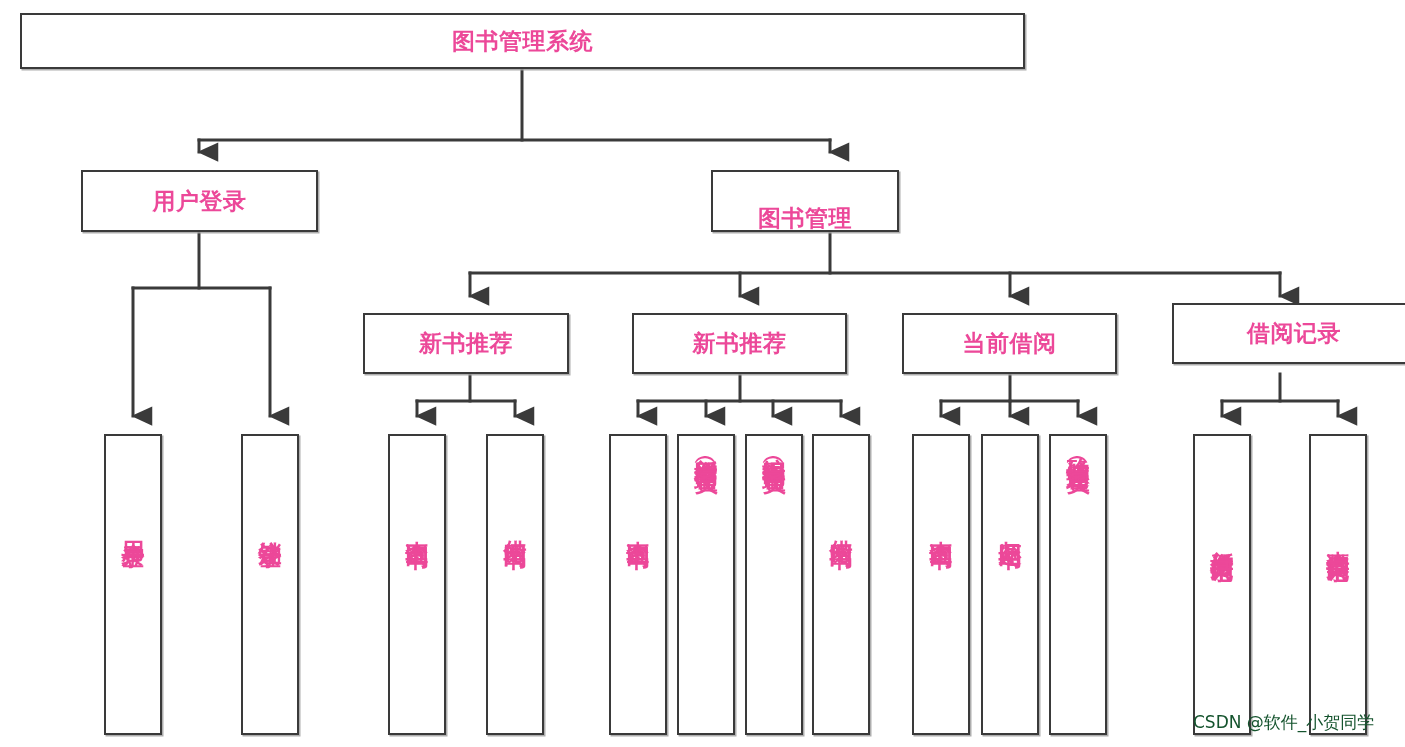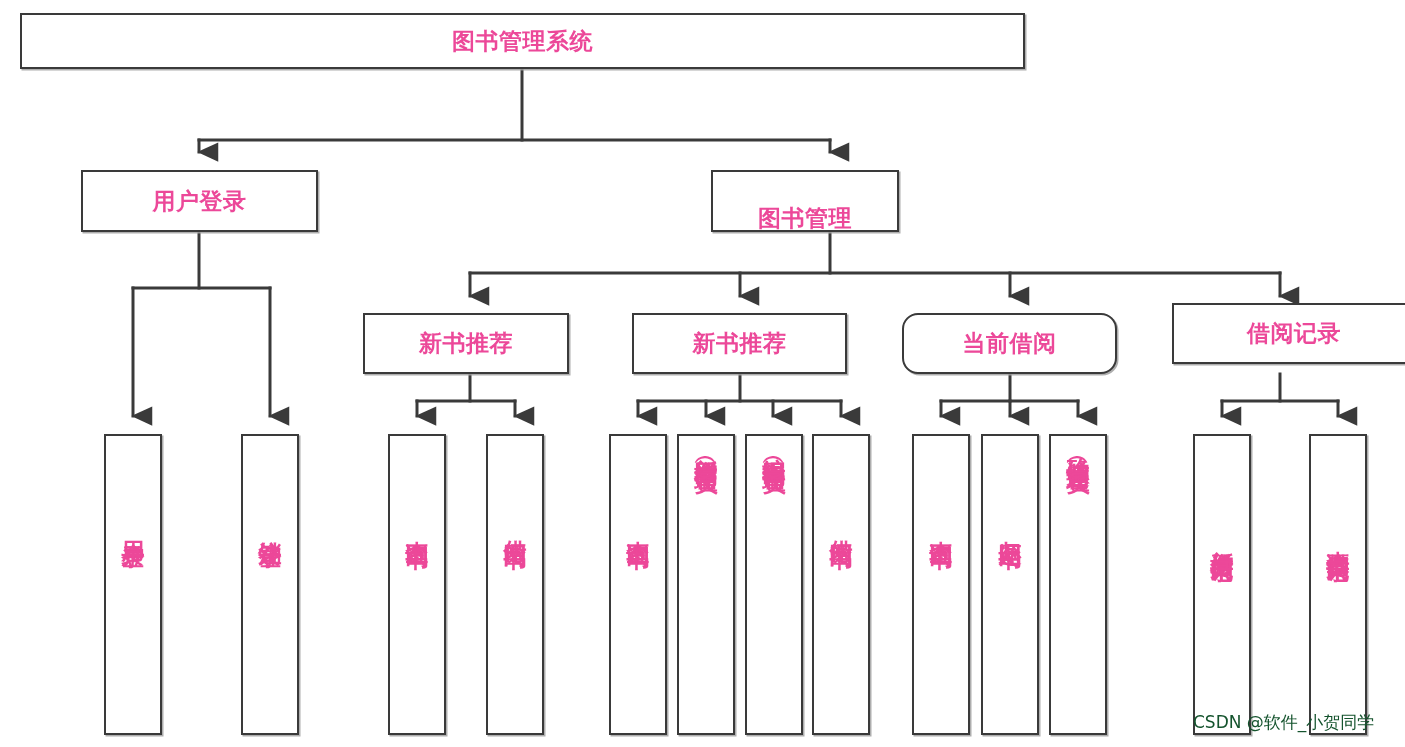--- a/index.html
+++ b/index.html
@@ -152,21 +152,21 @@
   <div class="node horiz" style="left:711px; top:170px; width:188px; height:62px;align-items:flex-end;">
     <span class="node-label">图书管理</span>
   </div>
 
   <div class="node horiz" style="left:363px; top:313px; width:206px; height:61px;">
     <span class="node-label">新书推荐</span>
   </div>
   <div class="node horiz" style="left:632px; top:313px; width:215px; height:61px;">
     <span class="node-label">新书推荐</span>
   </div>
-  <div class="node horiz" style="left:902px; top:313px; width:215px; height:61px;border-radius:16px;">
+  <div class="node horiz" style="left:902px; top:313px; width:215px; height:61px;">
     <span class="node-label">当前借阅</span>
   </div>
   <div class="node horiz" style="left:1172px; top:303px; width:244px; height:61px;">
     <span class="node-label">借阅记录</span>
   </div>
 
   <div class="node vert mid" style="left:104px; top:434px; width:58px; height:301px;">
     <span class="node-label">用户登录</span>
   </div>
   <div class="node vert mid" style="left:241px; top:434px; width:58px; height:301px;">

